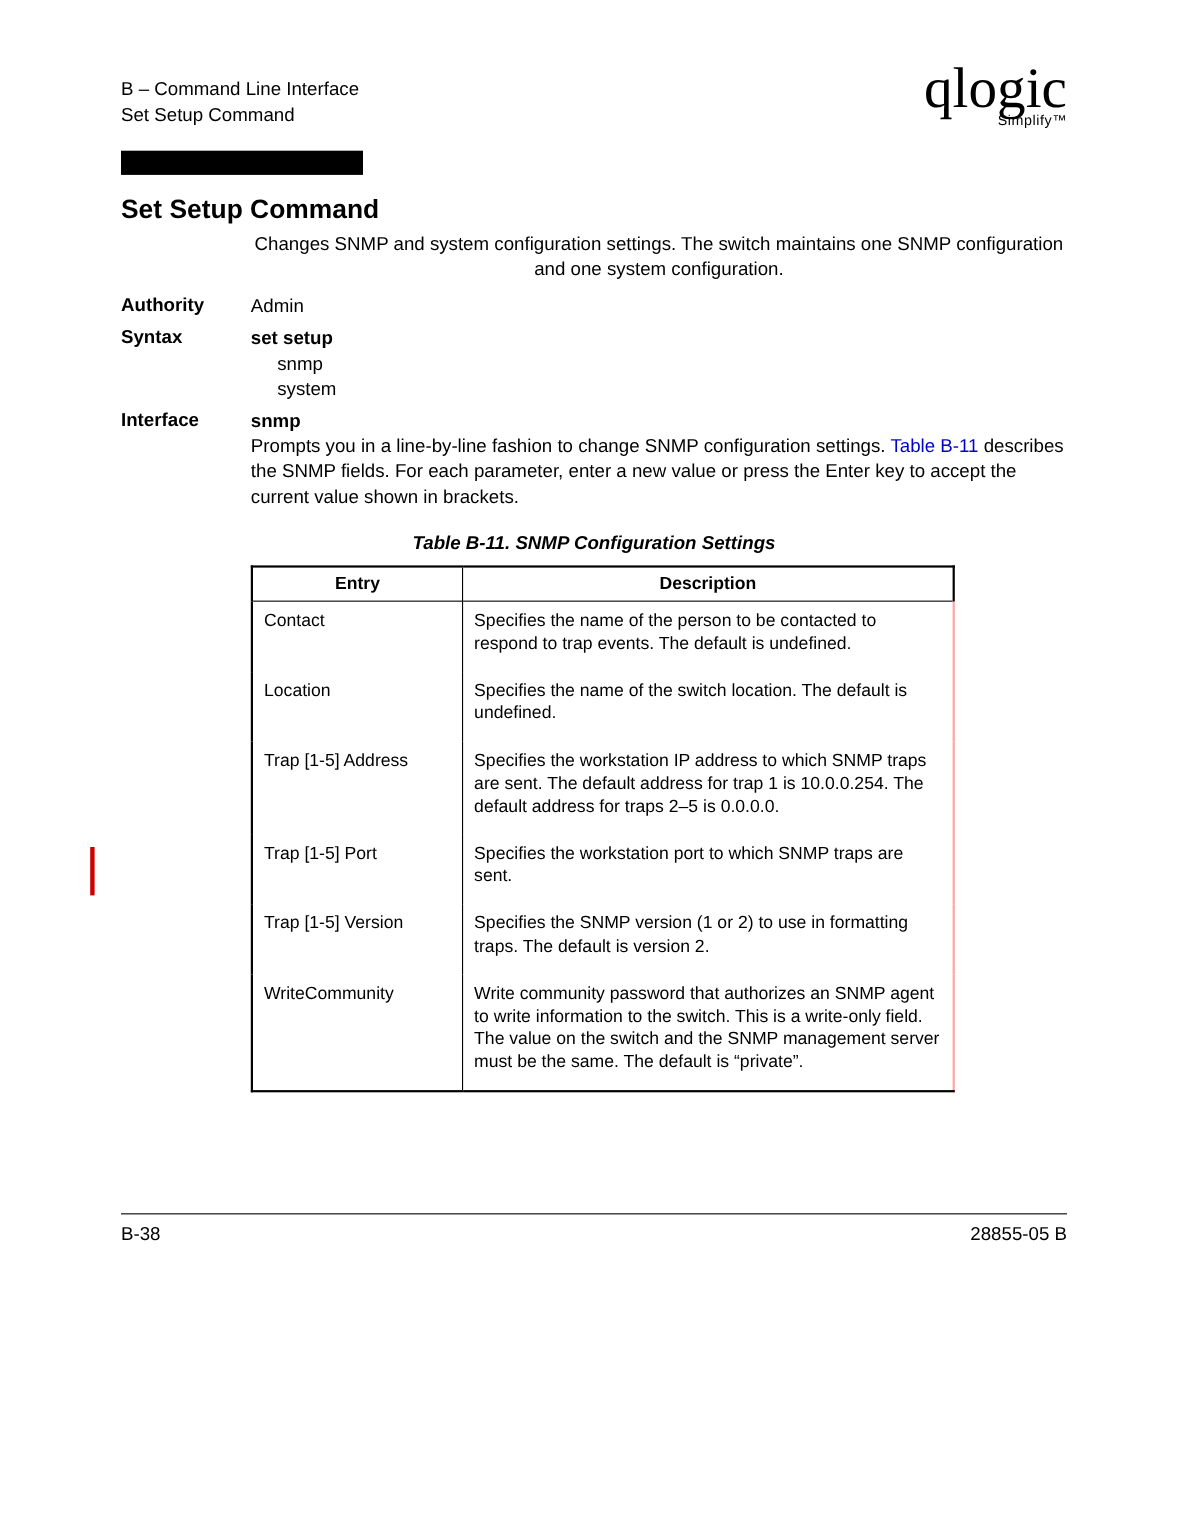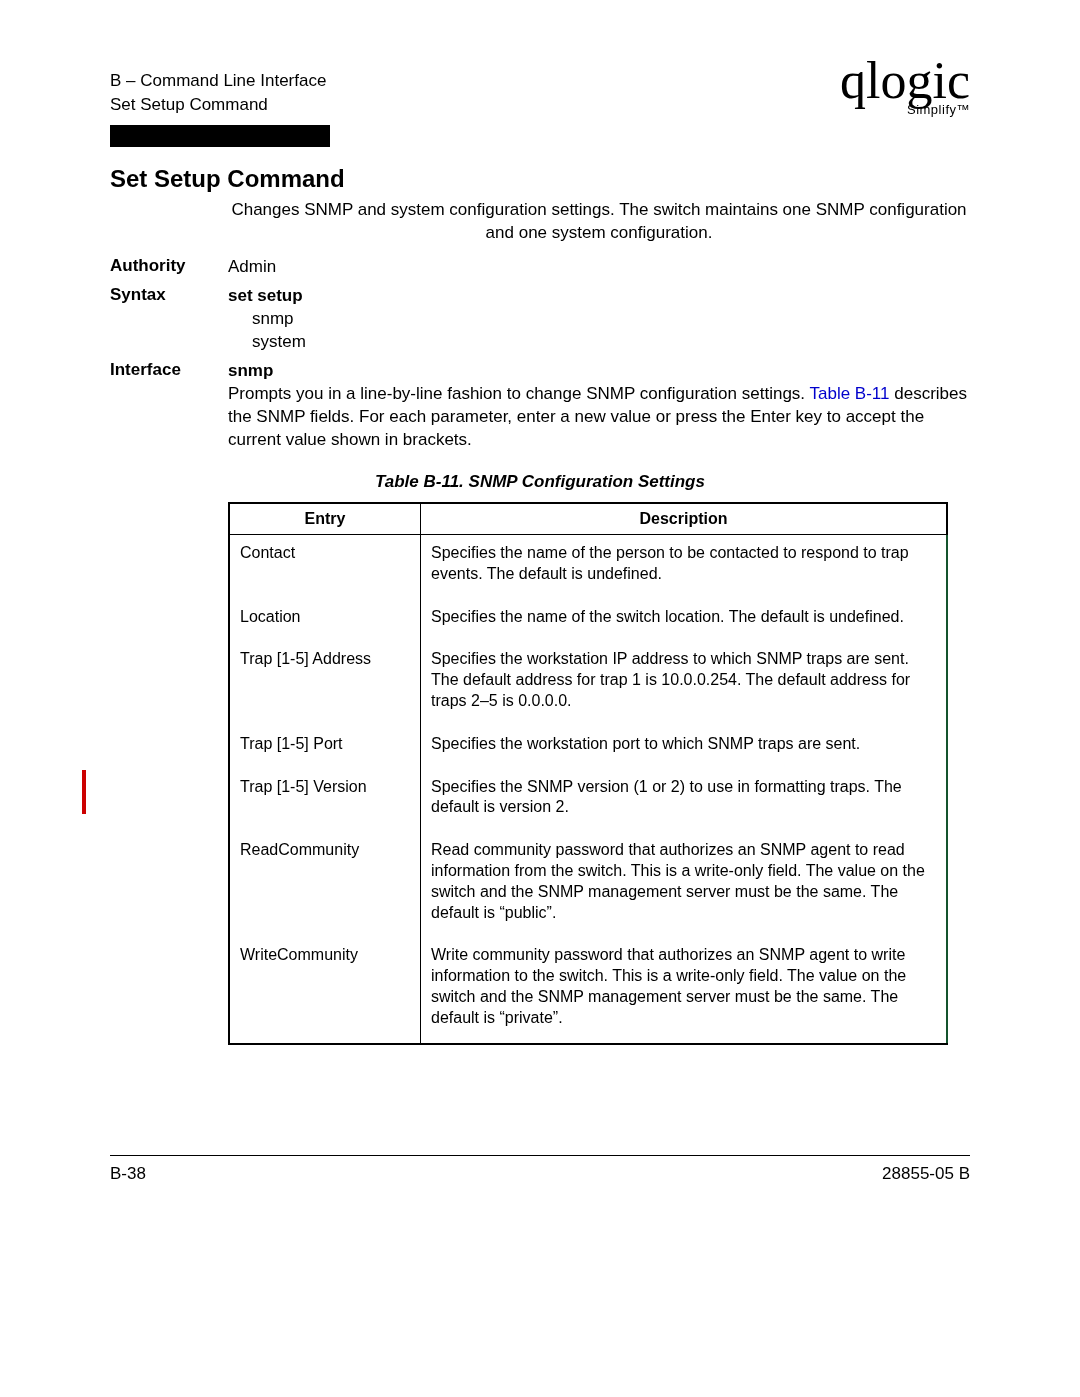--- a/index.html
+++ b/index.html
@@ -13,21 +13,21 @@
   }
   .page {
     padding: 60px 110px 50px 110px;
     position: relative;
     box-sizing: border-box;
   }
   .header {
     display: flex;
     justify-content: space-between;
     align-items: flex-end;
-    margin-bottom: 8px;
+    margin-bottom: 20px;
   }
   .header-left {
     font-size: 17px;
     line-height: 1.4;
   }
   .logo {
     text-align: right;
   }
   .logo-script {
     font-family: "Brush Script MT", cursive;
@@ -79,21 +79,21 @@
   }
   .table-caption {
     text-align: center;
     font-style: italic;
     font-weight: bold;
     margin: 20px 0 10px 0;
     font-size: 17px;
   }
   table.config {
     border-collapse: collapse;
-    width: 720px;
+    width: 640px;
     margin-left: 118px;
     font-size: 16px;
     padding-left: 44px;
   }
   table.config th {
     border-top: 2px solid #000;
     border-bottom: 1px solid #000;
     border-left: 1px solid #000;
     border-right: 1px solid #000;
     padding: 6px 10px;
@@ -106,21 +106,21 @@
     padding: 8px 10px 14px 10px;
     vertical-align: top;
     line-height: 1.3;
   }
   table.config tr:last-child td {
     border-bottom: 2px solid #000;
   }
   table.config th:first-child { border-left: 2px solid #000; }
   table.config th:last-child { border-right: 2px solid #000; }
   table.config td:first-child { border-left: 2px solid #000; width: 170px;}
-  table.config td:last-child { border-right: 2px solid #14532d; }
+  table.config td:last-child { border-right: 2px solid #fca5a5; }
   .footer {
     display: flex;
     justify-content: space-between;
     border-top: 1px solid #000;
     margin-top: 110px;
     padding-top: 8px;
     font-size: 17px;
   }
   .change-bar {
     position: absolute;
@@ -204,24 +204,20 @@
       </tr>
       <tr>
         <td>Trap [1-5] Port</td>
         <td>Specifies the workstation port to which SNMP traps are sent.</td>
       </tr>
       <tr>
         <td>Trap [1-5] Version</td>
         <td>Specifies the SNMP version (1 or 2) to use in formatting traps. The default is version 2.</td>
       </tr>
       <tr>
-        <td>ReadCommunity</td>
-        <td>Read community password that authorizes an SNMP agent to read information from the switch. This is a write-only field. The value on the switch and the SNMP management server must be the same. The default is “public”.</td>
-      </tr>
-      <tr>
         <td>WriteCommunity</td>
         <td>Write community password that authorizes an SNMP agent to write information to the switch. This is a write-only field. The value on the switch and the SNMP management server must be the same. The default is “private”.</td>
       </tr>
     </tbody>
   </table>
 
   <div class="footer">
     <span>B-38</span>
     <span>28855-05  B</span>
   </div>

